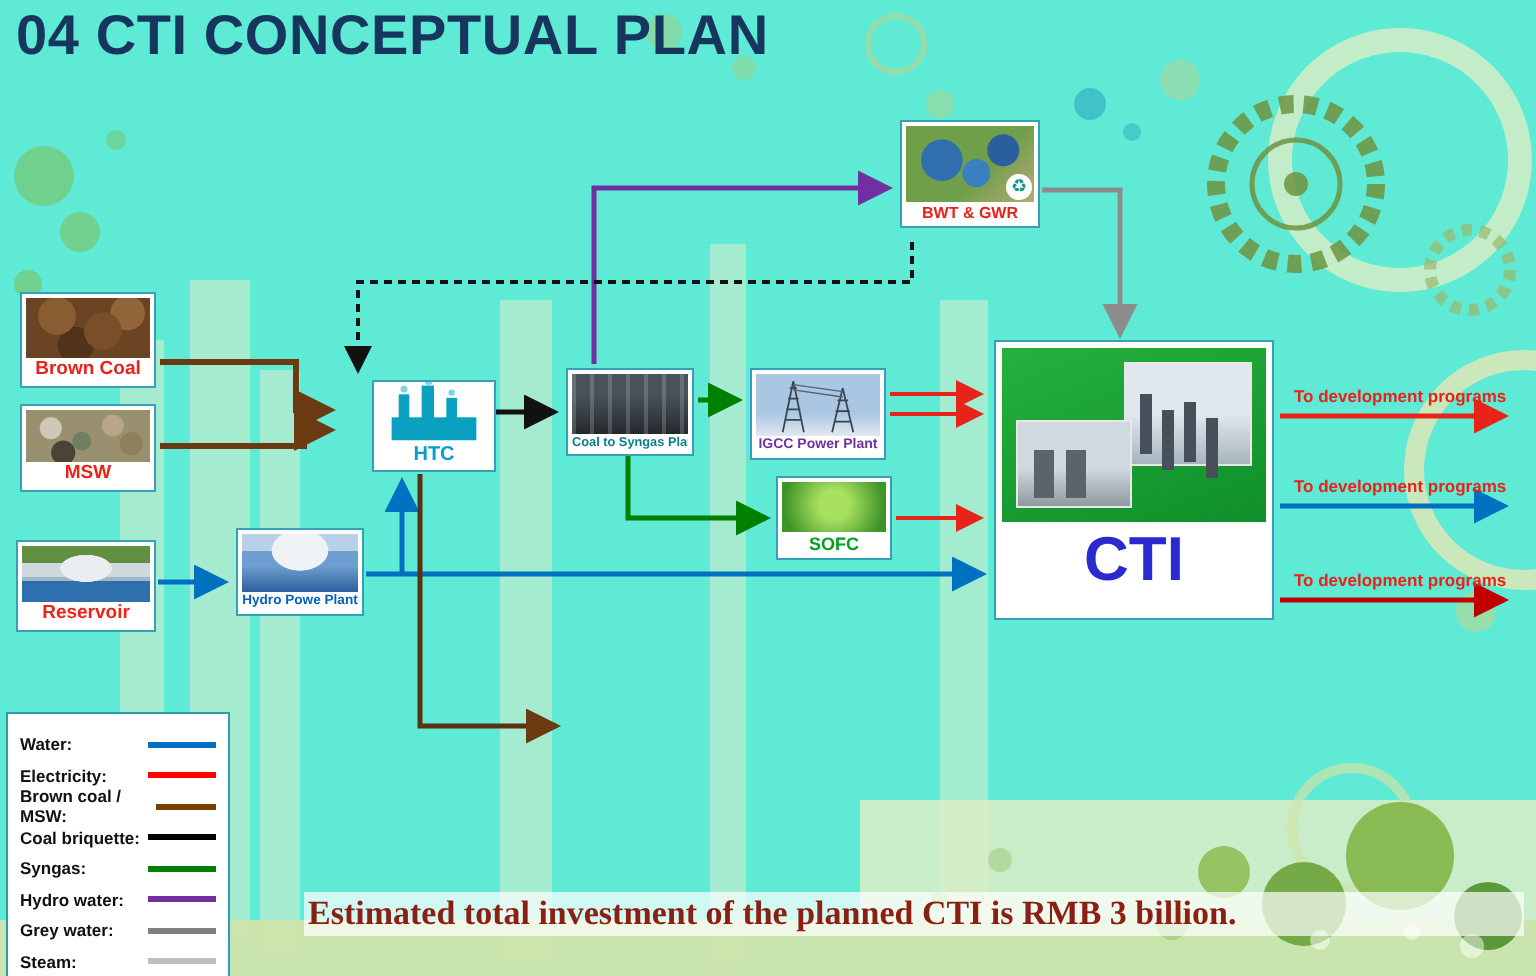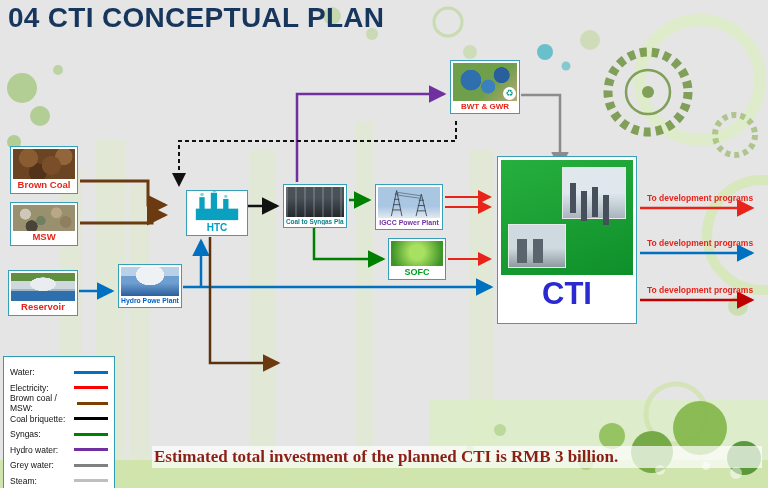--- a/index.html
+++ b/index.html
@@ -1,16 +1,16 @@
 <!DOCTYPE html>
 <html><head>
 <meta charset="utf-8">
 <style>
   html,body{margin:0;padding:0;background:#fff;}
-  .slide{position:relative;width:768px;height:488px;background:#e5e5e5;overflow:hidden;
+  .slide{position:relative;width:768px;height:488px;background:#5eead4;overflow:hidden;
          font-family:"Liberation Sans",sans-serif;}
   .bg-svg{position:absolute;left:0;top:0;z-index:0;}
   .arrows{position:absolute;left:0;top:0;z-index:1;pointer-events:none;}
   .title{position:absolute;left:8px;top:2px;font-size:28px;font-weight:800;color:#17365d;
          letter-spacing:.3px;z-index:2;white-space:nowrap;}
 
   .node{position:absolute;z-index:2;background:#fff;border:1px solid #35a0b8;box-sizing:border-box;
         display:flex;flex-direction:column;padding:2px;}
   .node .img{flex:1;min-height:0;position:relative;}
   .node .lbl{text-align:center;font-weight:bold;line-height:1.15;padding-top:1px;white-space:nowrap;
@@ -19,21 +19,21 @@
   #n-browncoal{left:10px;top:146px;width:68px;height:48px}
   #n-msw{left:10px;top:202px;width:68px;height:44px}
   #n-reservoir{left:8px;top:270px;width:70px;height:46px}
   #n-htc{left:186px;top:190px;width:62px;height:46px}
   #n-syngas{left:283px;top:184px;width:64px;height:44px}
   #n-igcc{left:375px;top:184px;width:68px;height:46px}
   #n-sofc{left:388px;top:238px;width:58px;height:42px}
   #n-bwt{left:450px;top:60px;width:70px;height:54px}
   #n-hydro{left:118px;top:264px;width:64px;height:44px}
   #n-hacsa{left:283px;top:340px;width:56px;height:46px}
-  #n-cti{left:497px;top:156px;width:140px;height:168px;padding:3px;}
+  #n-cti{left:497px;top:170px;width:140px;height:140px;padding:3px;}
 
   .lbl-red{color:#e8241a;font-size:9.5px;}
   .lbl-htc{color:#00a0c6;font-size:10px;}
   .lbl-syngas{color:#0a7f8a;font-size:6.4px;}
   .lbl-igcc{color:#7030A0;font-size:7px;}
   .lbl-sofc{color:#00a020;font-size:9px;}
   .lbl-bwt{color:#e8241a;font-size:8px;}
   .lbl-hydro{color:#0060c0;font-size:6.8px;}
   .lbl-cti{color:#2a2ad0;font-size:31px;font-weight:800;height:44px;line-height:44px;}
 
@@ -76,21 +76,21 @@
     background:linear-gradient(180deg,#cfd9e0 0 55%, #8f9aa0 100%);}
   .cti-photo-a::after{content:"";position:absolute;left:8px;bottom:4px;width:10px;height:24px;
     background:#5a646c;box-shadow:16px 0 0 #5a646c;}
   .cti-photo-b{position:absolute;right:7px;top:7px;width:62px;height:50px;border:1px solid #e8e8e8;
     background:linear-gradient(180deg,#e0e8ee 0 50%, #a8b4bc 100%);}
   .cti-photo-b::after{content:"";position:absolute;left:7px;bottom:5px;width:6px;height:30px;
     background:#46505a;box-shadow:11px 8px 0 #46505a, 22px 4px 0 #46505a, 33px 12px 0 #46505a;}
 
   .legend{position:absolute;left:3px;top:356px;width:112px;background:#fff;border:1px solid #2e9bb0;
           padding:5px 6px 12px 6px;z-index:3;box-sizing:border-box;}
-  .legend-row{display:flex;align-items:center;justify-content:space-between;margin:4.5px 0;height:11px;}
+  .legend-row{display:flex;align-items:center;justify-content:space-between;margin:4.5px 0;height:11px;font-weight:bold;}
   .legend-row .ltxt{font-size:8.5px;color:#111;}
   .legend-row .lsw{width:34px;height:3px;}
   .sw-water{background:#0070C0;}
   .sw-electricity{background:#FF0000;}
   .sw-browncoal{background:#7B3F00;height:5px;}
   .sw-briquette{background:#000000;}
   .sw-syngas{background:#008000;}
   .sw-blackwater{background:#7030A0;}
   .sw-greywater{background:#808080;}
   .sw-steam{background:#bfbfbf;}

